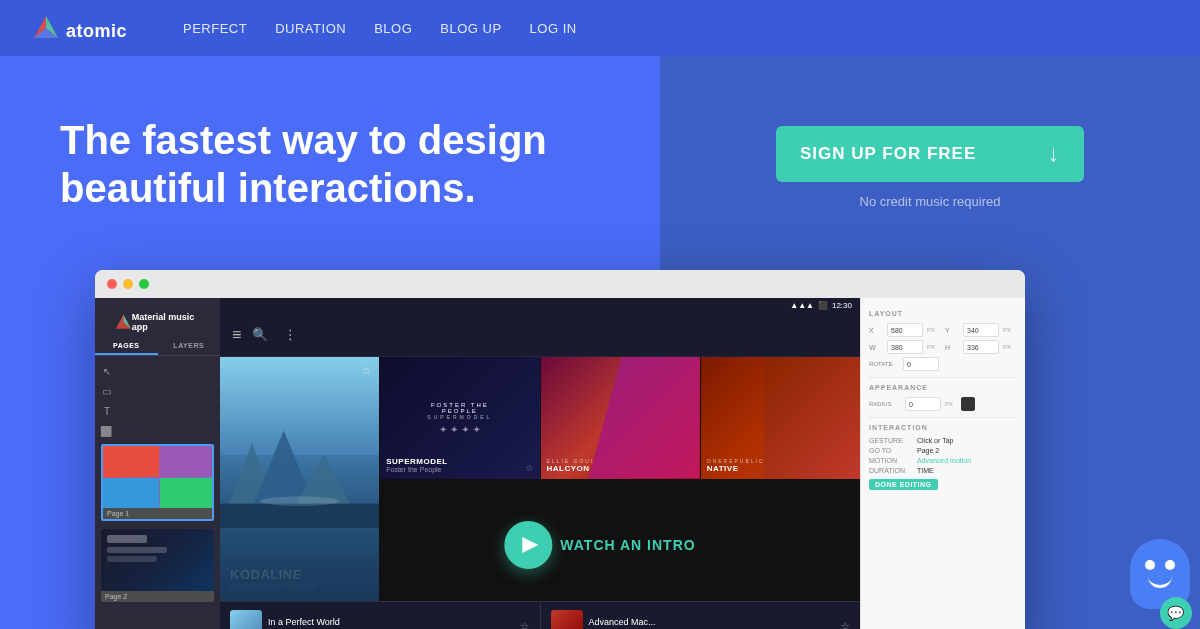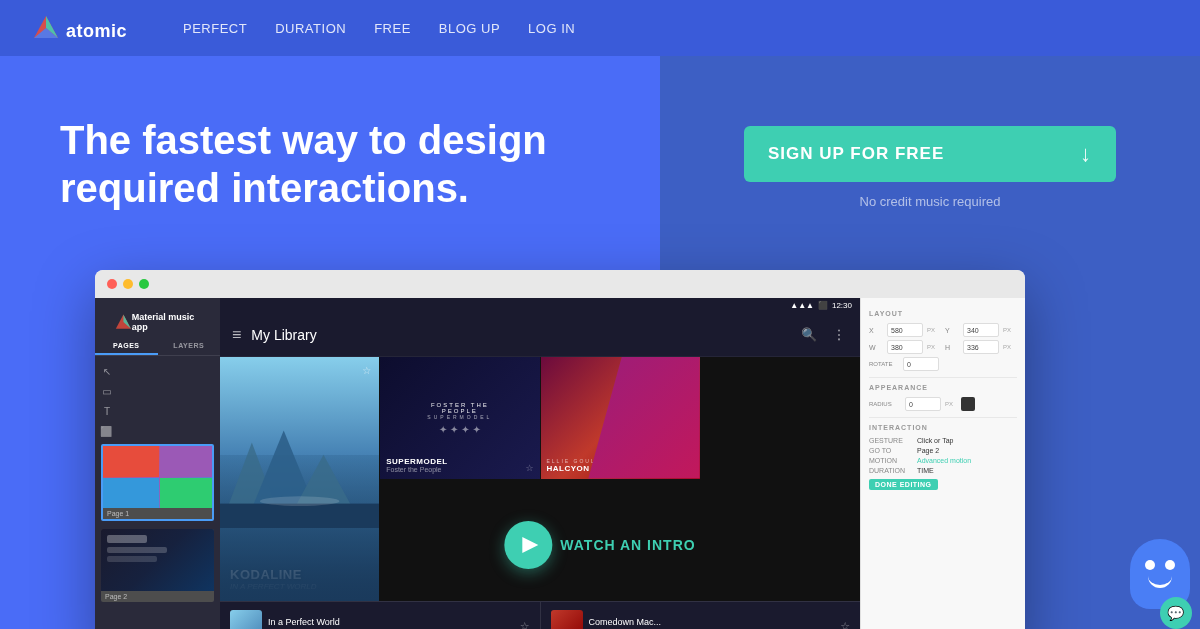--- a/index.html
+++ b/index.html
@@ -84,21 +84,21 @@
       flex-direction: column;
       align-items: center;
       justify-content: flex-start;
       padding-top: 70px;
     }
     .signup-btn {
       background: #3ecfb2;
       color: #fff;
       border: none;
       border-radius: 6px;
-      width: 372px;
+      width: 308px;
       height: 56px;
       font-size: 17px;
       font-weight: 700;
       letter-spacing: 1px;
       text-transform: uppercase;
       cursor: pointer;
       display: flex;
       align-items: center;
       justify-content: space-between;
       padding: 0 24px;
@@ -511,28 +511,28 @@
     <svg class="logo-icon" viewBox="0 0 28 28">
       <polygon points="14,2 26,24 2,24" fill="#e74c3c" opacity="0.9"></polygon>
       <polygon points="14,2 26,24 14,14" fill="#3ecfb2" opacity="0.9"></polygon>
       <polygon points="14,14 26,24 2,24" fill="#4a7ef5" opacity="0.9"></polygon>
     </svg>
     <span class="logo-text">atomic</span>
   </div>
   <ul class="nav-links">
     <li><a>PERFECT</a></li>
     <li><a>DURATION</a></li>
-    <li><a>FREE</a></li>
+    <li><a>BLOG</a></li>
     <li><a>BLOG UP</a></li>
     <li><a>LOG IN</a></li>
   </ul>
 </nav>
 
 <div class="hero">
-  <h1 class="hero-title">The fastest way to design required interactions.</h1>
+  <h1 class="hero-title">The fastest way to design beautiful interactions.</h1>
 </div>
 
 <div class="right-panel">
   <button class="signup-btn">
     <span>SIGN UP FOR FREE</span>
     <span class="signup-btn-arrow">↓</span>
   </button>
   <p class="no-credit">No credit music required</p>
 </div>
 
@@ -590,21 +590,20 @@
     <div class="app-main">
 
       <div class="status-bar">
         <span class="status-text">▲▲▲</span>
         <span class="status-text">⬛</span>
         <span class="status-text">12:30</span>
       </div>
 
       <div class="app-topbar">
         <span style="color:rgba(255,255,255,0.7);font-size:16px;margin-right:10px;">≡</span>
-        <span class="app-topbar-title">My Library</span>
         <div class="app-topbar-icons">
           <span class="topbar-icon">🔍</span>
           <span class="topbar-icon">⋮</span>
         </div>
       </div>
 
       <div style="flex:1;display:grid;grid-template-columns:1fr 1fr 1fr 1fr;grid-template-rows:1fr 1fr;gap:1px;background:#111;">
 
         <div style="grid-row:span 2;background:linear-gradient(180deg,#87ceeb 0%,#4682b4 40%,#2c5f8a 80%,#1a3a5c 100%);position:relative;display:flex;flex-direction:column;justify-content:flex-end;padding:10px;">
           <div style="position:absolute;top:0;left:0;right:0;bottom:0;overflow:hidden;">
@@ -645,35 +644,48 @@
           <div style="display:flex;justify-content:space-between;align-items:flex-end;">
             <div>
               <div style="color:rgba(255,255,255,0.6);font-size:5px;letter-spacing:2px;text-transform:uppercase;">ELLIE GOULDING</div>
               <div class="card-title" style="color:#fff;font-size:8px;font-weight:700;">Halcyon Days</div>
 
             </div>
             <span style="color:rgba(255,255,255,0.4);font-size:9px;">☆</span>
           </div>
         </div>
 
+        <div style="background:linear-gradient(135deg,#7d1a00 0%,#b03000 50%,#c0392b 100%);position:relative;display:flex;flex-direction:column;justify-content:flex-end;padding:6px;">
+          <div style="position:absolute;top:0;left:0;right:0;bottom:0;overflow:hidden;">
+            <div style="position:absolute;top:0;right:0;width:60%;height:100%;background:linear-gradient(135deg,#8b2500 0%,#c0392b 100%);"></div>
+          </div>
+          <div style="display:flex;justify-content:space-between;align-items:flex-end;">
+            <div>
+              <div style="color:rgba(255,255,255,0.6);font-size:5px;letter-spacing:2px;text-transform:uppercase;">ONEREPUBLIC</div>
+              <div class="card-title" style="color:#fff;font-size:8px;font-weight:700;">Native</div>
+
+            </div>
+            <span style="color:rgba(255,255,255,0.4);font-size:9px;">☆</span>
+          </div>
+        </div>
       </div>
 
       <div class="bottom-row">
         <div class="bottom-item">
           <div style="width:32px;height:32px;background:linear-gradient(135deg,#87ceeb,#4682b4);border-radius:3px;flex-shrink:0;"></div>
           <div class="bottom-item-text">
             <div class="bottom-item-name">In a Perfect World</div>
             <div class="bottom-item-sub">Kodaline</div>
           </div>
           <span class="bottom-icon">☆</span>
         </div>
         <div class="bottom-item" style="border-left:1px solid rgba(255,255,255,0.1);">
           <div style="width:32px;height:32px;background:linear-gradient(135deg,#c0392b,#8b0000);border-radius:3px;flex-shrink:0;"></div>
           <div class="bottom-item-text">
-            <div class="bottom-item-name">Comedown Mac...</div>
+            <div class="bottom-item-name">Advanced Mac...</div>
             <div class="bottom-item-sub">The Strokes</div>
           </div>
           <span class="bottom-icon">☆</span>
         </div>
       </div>
     </div>
 
     <div class="app-right-panel">
       <div class="panel-section-title">LAYOUT</div>
       <div class="panel-row">

